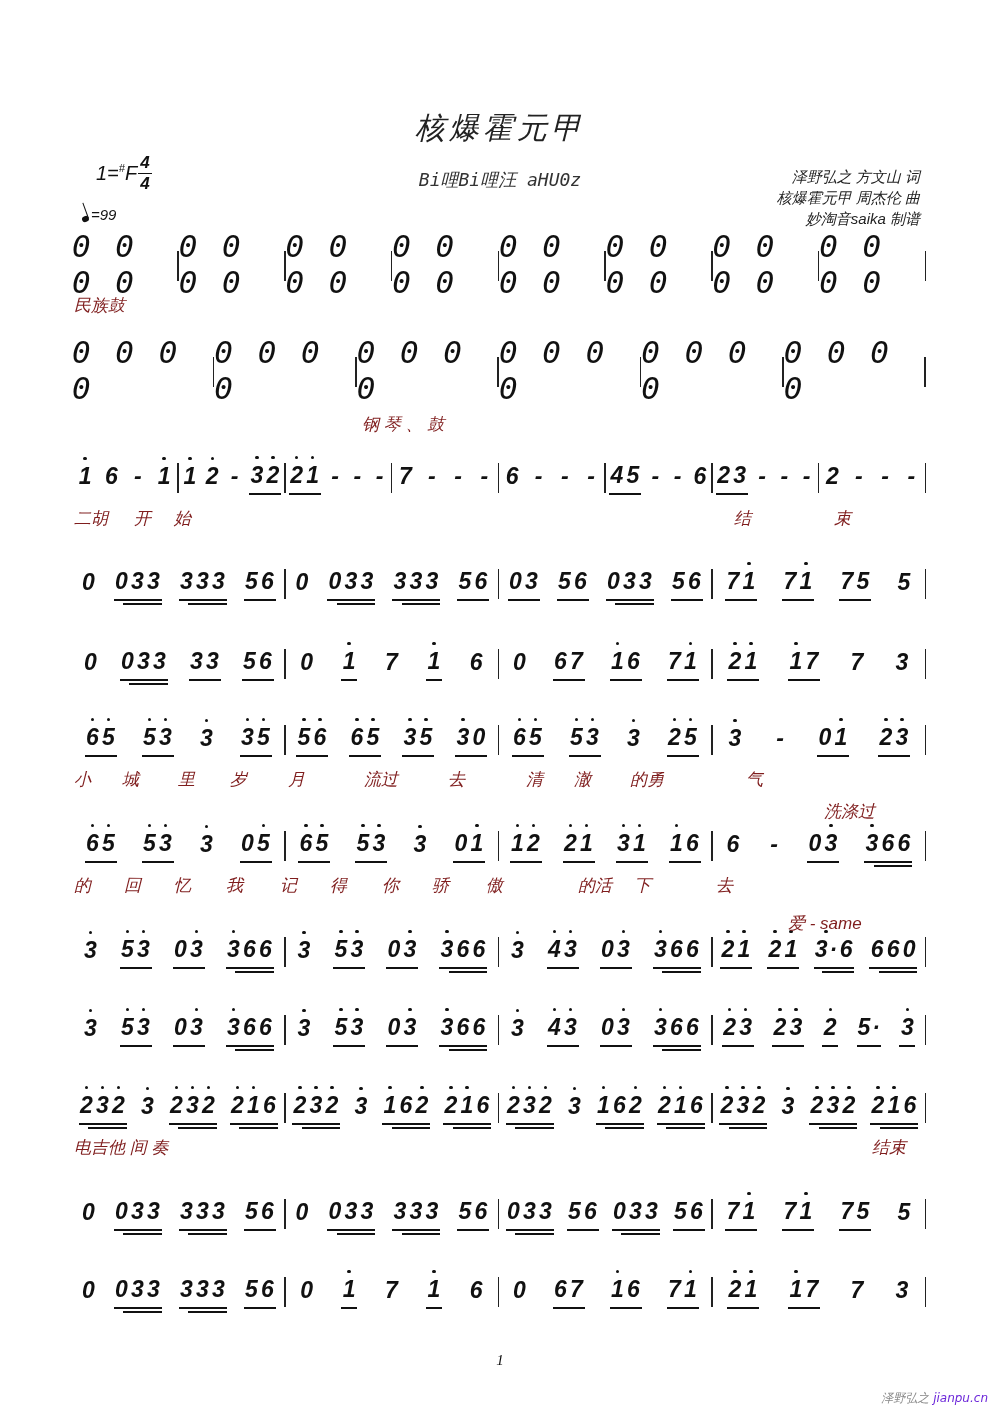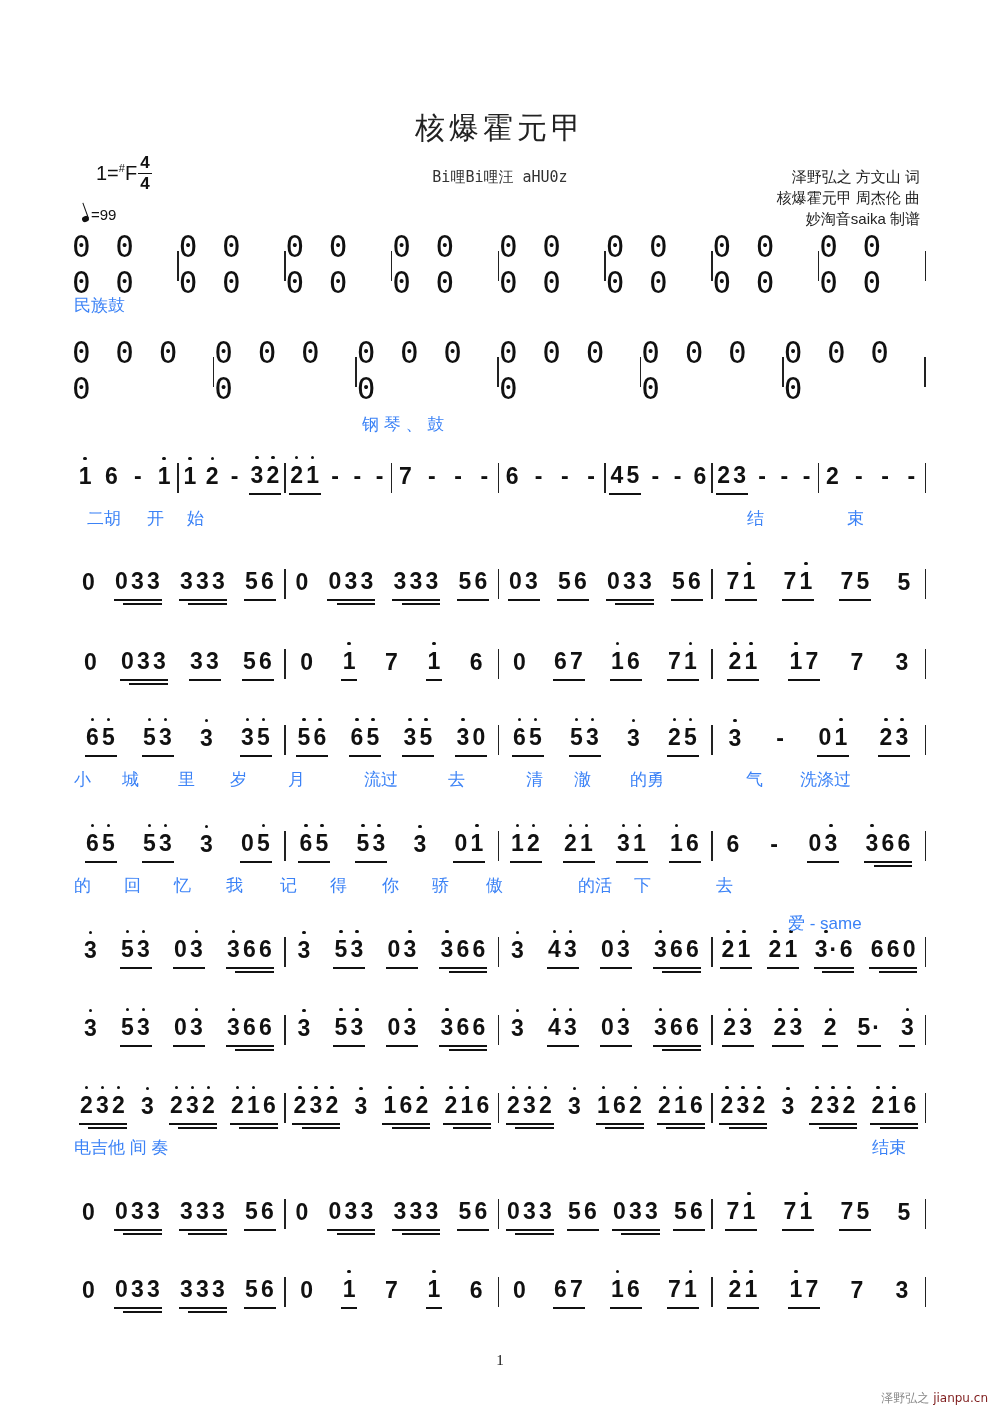--- a/index.html
+++ b/index.html
@@ -1,43 +1,43 @@
 <!DOCTYPE html>
 <html><head>
 <meta charset="utf-8">
 <style>
   html,body{margin:0;padding:0;background:#fff;}
   body{width:1000px;height:1415px;position:relative;overflow:hidden;font-family:"DejaVu Sans",sans-serif;color:#111;}
-  .abs{position:absolute;}
+  .abs{position:absolute;font-style:italic;}
   #title{left:0;width:1000px;top:108px;text-align:center;font-family:"DejaVu Serif",serif;font-size:30px;letter-spacing:4px;color:#222;}
   #key{left:96px;top:162px;font-size:20px;font-family:"Liberation Sans",sans-serif;}
   #key sup{font-size:11px;}
   #timesig{left:138px;top:154px;font-family:"Liberation Sans",sans-serif;font-weight:bold;font-size:17px;line-height:18px;text-align:center;}
   #timesig .bar{display:block;border-top:1.5px solid #111;width:14px;margin:1px 0;}
   #tempo{left:82px;top:206px;font-size:15px;font-family:"Liberation Sans",sans-serif;}
   #tempo .qnote{display:inline-block;width:7px;height:6px;border-radius:50%;background:#111;transform:rotate(-20deg);margin-right:2px;position:relative;top:2px;}
   #tempo .qnote:after{content:"";position:absolute;right:0;bottom:3px;width:1.3px;height:16px;background:#111;}
-  #uploader{left:0;width:1000px;top:168px;text-align:center;font-size:15px;font-family:"DejaVu Sans Mono",monospace;color:#333;}
+  #uploader{left:0;width:1000px;top:168px;text-align:center;font-size:18px;font-family:"DejaVu Sans Mono",monospace;color:#333;}
   #credits{right:80px;top:166px;text-align:right;font-size:15px;line-height:21px;font-family:"Liberation Sans",sans-serif;color:#222;}
   .row{left:72px;width:854px;height:40px;display:flex;align-items:center;}
   .measure{flex:1;display:flex;justify-content:space-around;align-items:center;height:40px;position:relative;}
   .barline{width:1.5px;height:30px;background:#222;flex:none;}
   .grp{display:inline-flex;position:relative;font-family:"Liberation Sans",sans-serif;font-weight:bold;font-size:23px;padding-bottom:4px;}
   .grp.u1{border-bottom:2px solid #111;}
   .grp.u2{border-bottom:2px solid #111;}
   .grp.u2:after{content:"";position:absolute;left:20%;right:0;bottom:-6px;border-bottom:2px solid #111;}
   .n{position:relative;display:inline-block;min-width:14px;text-align:center;margin:0 1px;}
   .n.hi:before{content:"";position:absolute;left:50%;top:-6px;width:3.5px;height:3.5px;margin-left:-1.7px;border-radius:50%;background:#111;}
   .n.dotted:after{content:"·";margin-left:2px;}
   .zero-row .grp{font-weight:normal;font-family:"DejaVu Sans Mono",monospace;font-size:31px;letter-spacing:3px;}
-  .lyrics{left:74px;width:850px;height:24px;font-size:17px;font-family:"Liberation Sans",sans-serif;color:#3b82f6;}
+  .lyrics{left:74px;width:850px;height:24px;font-size:17px;font-family:"Liberation Sans",sans-serif;color:#7f1d1d;}
   .lyric{position:absolute;top:0;}
   #pageno{left:0;width:1000px;top:1352px;text-align:center;font-size:15px;font-family:"Liberation Serif",serif;}
   #watermark{right:12px;top:1390px;font-size:12px;color:#888;font-family:"DejaVu Serif",serif;}
-  #watermark span{color:#7f1d1d;font-family:"DejaVu Sans",sans-serif;}
+  #watermark span{color:#6d28d9;font-family:"DejaVu Sans",sans-serif;}
 </style>
 </head>
 <body>
 
 <div id="title" class="abs">核爆霍元甲</div>
 <div id="key" class="abs"><span>1=</span><sup>#</sup><span>F</span></div>
 <div id="timesig" class="abs"><span>4</span><span class="bar"></span><span>4</span></div>
 <div id="tempo" class="abs"><span class="qnote"></span><span>=99</span></div>
 <div id="uploader" class="abs">Bi哩Bi哩汪 aHU0z</div>
 <div id="credits" class="abs">
@@ -935,40 +935,40 @@
         </span>
       </div>
       <div class="barline"></div>
     </div>
     <div class="lyrics abs" style="top: 294px;">
       <span class="lyric" style="left: 0px;">民族鼓</span>
     </div>
     <div class="lyrics abs" style="top: 413px;">
       <span class="lyric" style="left: 288px;">钢 琴 、 鼓</span>
     </div>
-    <div class="lyrics abs" style="top: 507px; margin-left: 13px;">
+    <div class="lyrics abs" style="top: 507px;">
       <span class="lyric" style="left: 0px;">二胡</span>
       <span class="lyric" style="left: 60px;">开</span>
       <span class="lyric" style="left: 100px;">始</span>
       <span class="lyric" style="left: 660px;">结</span>
       <span class="lyric" style="left: 760px;">束</span>
     </div>
     <div class="lyrics abs" style="top: 768px;">
       <span class="lyric" style="left: 0px;">小</span>
       <span class="lyric" style="left: 48px;">城</span>
       <span class="lyric" style="left: 104px;">里</span>
       <span class="lyric" style="left: 156px;">岁</span>
       <span class="lyric" style="left: 214px;">月</span>
       <span class="lyric" style="left: 290px; text-align: center;">流过</span>
       <span class="lyric" style="left: 374px;">去</span>
       <span class="lyric" style="left: 452px;">清</span>
       <span class="lyric" style="left: 500px;">澈</span>
       <span class="lyric" style="left: 556px;">的勇</span>
       <span class="lyric" style="left: 672px;">气</span>
-      <span class="lyric" style="left: 726px;">洗涤过</span>
+      <span class="lyric" style="left: 750px; margin-top: 32px;">洗涤过</span>
     </div>
     <div class="lyrics abs" style="top: 874px;">
       <span class="lyric" style="left: 0px;">的</span>
       <span class="lyric" style="left: 50px;">回</span>
       <span class="lyric" style="left: 100px;">忆</span>
       <span class="lyric" style="left: 152px;">我</span>
       <span class="lyric" style="left: 206px;">记</span>
       <span class="lyric" style="left: 256px;">得</span>
       <span class="lyric" style="left: 308px;">你</span>
       <span class="lyric" style="left: 358px;">骄</span>

